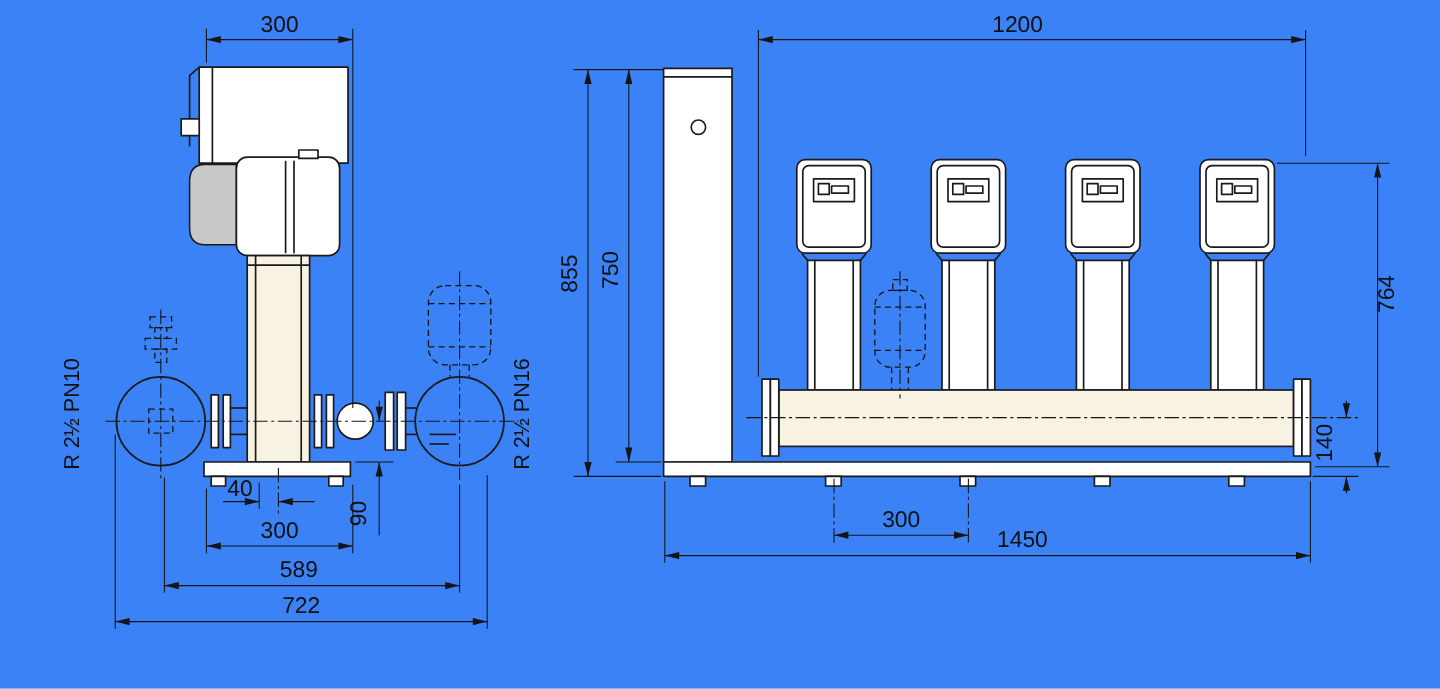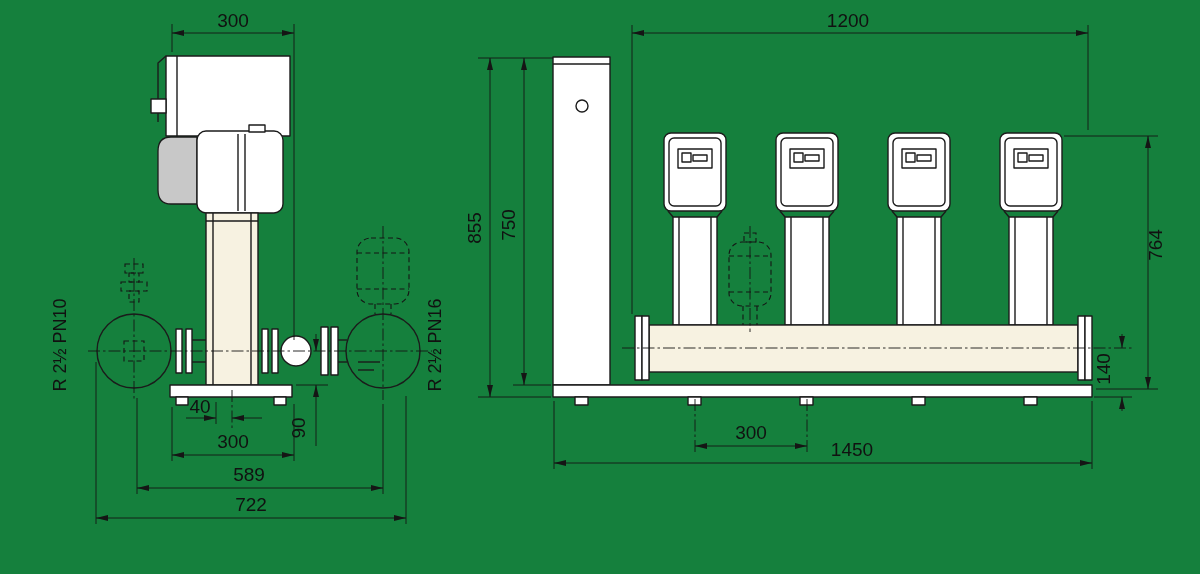--- a/index.html
+++ b/index.html
@@ -1,16 +1,16 @@
 <!DOCTYPE html>
 <html><head>
 <meta charset="utf-8">
 <style>
   html,body{margin:0;padding:0;background:#ffffff;}
-  .canvas{position:relative;width:1200px;height:574px;background:#15803d;overflow:hidden;}
+  .canvas{position:relative;width:1200px;height:574px;background:#3b82f6;overflow:hidden;}
   svg{display:block;}
   svg text{font-family:"Liberation Sans","DejaVu Sans",sans-serif;font-size:19px;fill:#111;}
   svg text.port{font-size:18px;}
   .o   {fill:none;stroke:#1b1b1b;stroke-width:1.4;stroke-linejoin:round;}
   .of  {fill:#ffffff;stroke:#1b1b1b;stroke-width:1.4;stroke-linejoin:round;}
   .cream{fill:#f7f2e1;stroke:#1b1b1b;stroke-width:1.4;}
   .gray{fill:#c8c8c8;stroke:#1b1b1b;stroke-width:1.3;}
   .cl  {fill:none;stroke:#151515;stroke-width:0.9;stroke-dasharray:12 3 2.5 3;}
   .dsh {fill:none;stroke:#151515;stroke-width:1.1;stroke-dasharray:5 3.5;}
   .ext {stroke:#151515;stroke-width:0.9;fill:none;}

